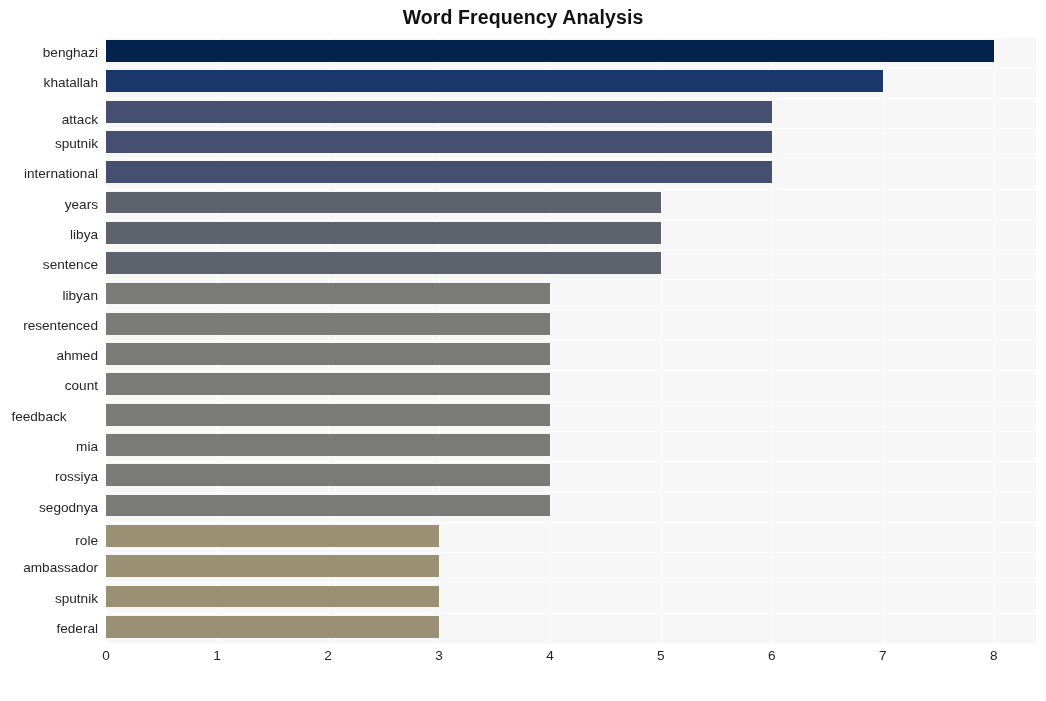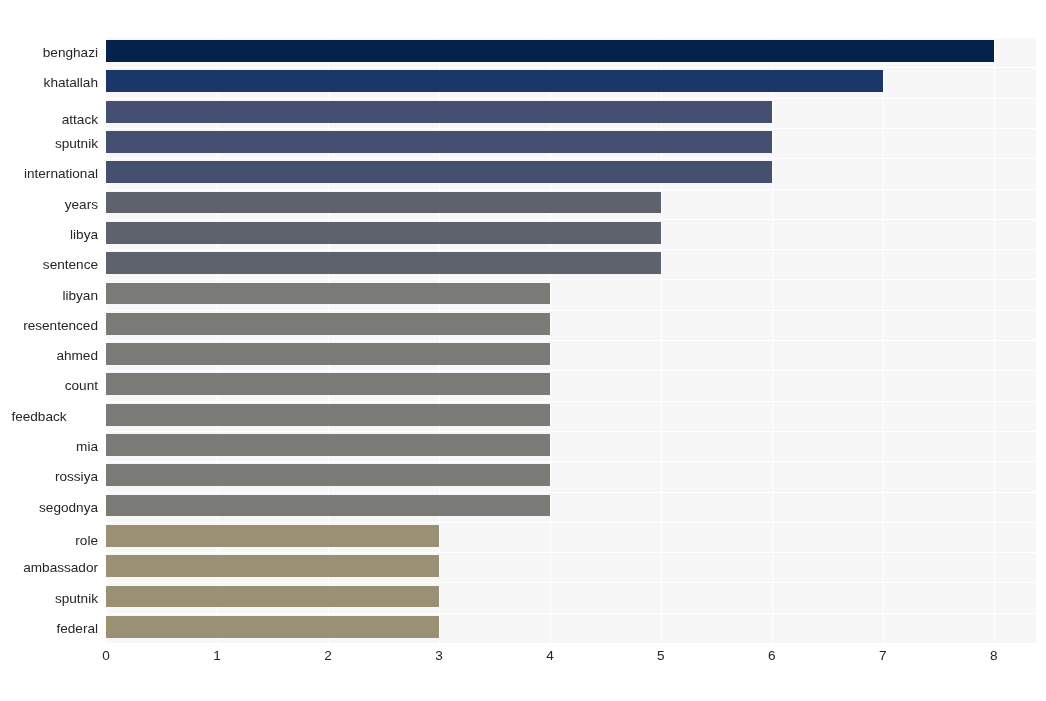--- a/index.html
+++ b/index.html
@@ -117,20 +117,21 @@
     text-align: center;
     font-size: 13.6px;
     color: #262626;
   }
 </style>
 </head>
 <body>
 
 <div id="chart-figure">
 
+  <div id="chart-title">Word Frequency Analysis</div>
 
   <div id="plot-area">
     <div id="grid-layer">
         <div class="gridline-v" style="left: 0px;"></div>
         <div class="gridline-v" style="left: 110.979px;"></div>
         <div class="gridline-v" style="left: 221.957px;"></div>
         <div class="gridline-v" style="left: 332.936px;"></div>
         <div class="gridline-v" style="left: 443.914px;"></div>
         <div class="gridline-v" style="left: 554.893px;"></div>
         <div class="gridline-v" style="left: 665.871px;"></div>

